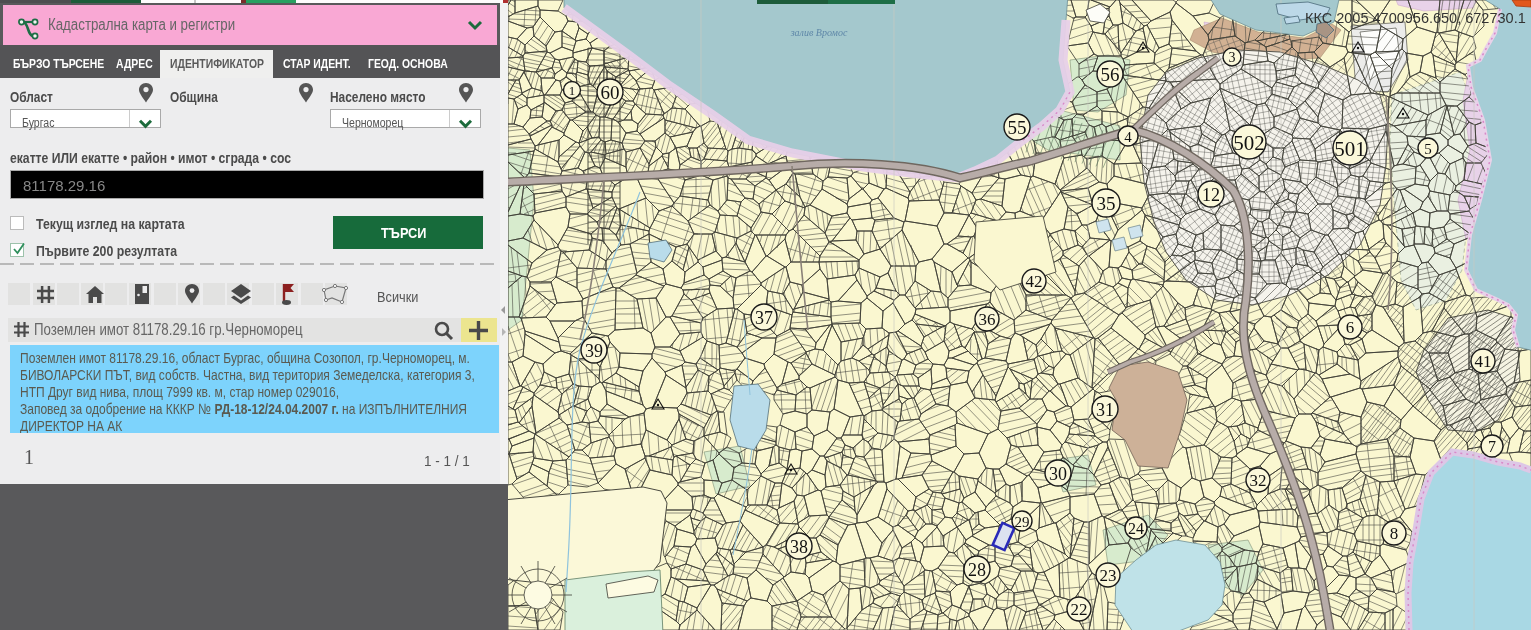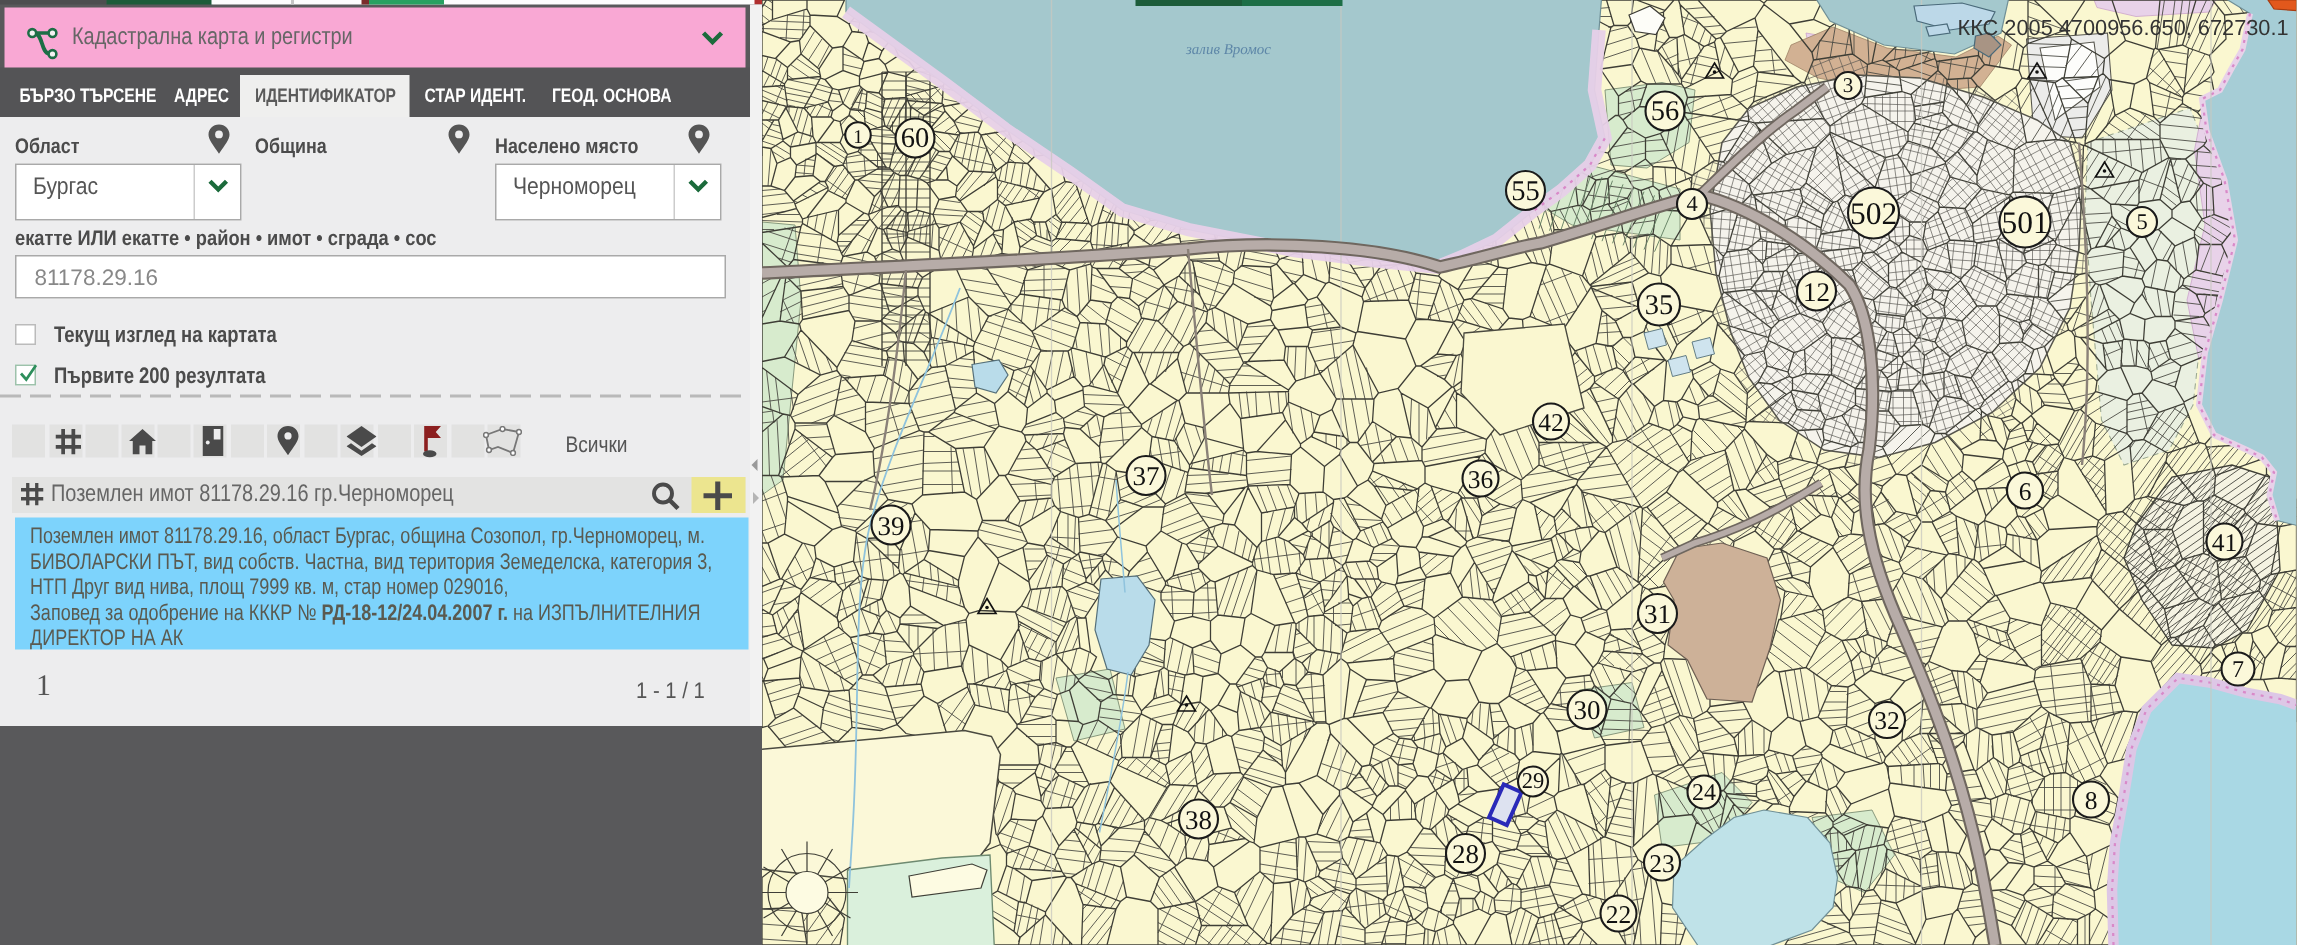--- a/index.html
+++ b/index.html
@@ -1,21 +1,21 @@
 <!DOCTYPE html>
 <html><head><meta charset="utf-8"><style>
 *{margin:0;padding:0;box-sizing:border-box}
 html,body{width:1531px;height:630px;overflow:hidden}
 body{font-family:"Liberation Sans",sans-serif;background:#59595b;position:relative}
 .abs{position:absolute}
 #panel{left:0;top:0;width:508px;height:630px;background:#59595b;position:absolute;z-index:5}
 #content{position:absolute;left:0;top:78px;width:500px;height:406px;background:#ededee}
 .lbl{font-weight:bold;color:#4b4b4b;font-size:14px;position:absolute}
 .tab{font-size:13px;font-weight:bold;color:#fff;white-space:nowrap}
-.sel{position:absolute;height:38px;background:#fff;border:1px solid #a9a9a9;font-size:16px;color:#555}
+.sel{position:absolute;height:19px;background:#fff;border:1px solid #a9a9a9;font-size:12px;color:#555}
 .sel .tx{position:absolute;left:11px;top:6px;white-space:nowrap;transform:scaleX(0.88);transform-origin:0 50%}
 .sel .dv{position:absolute;right:30px;top:0;width:1px;height:100%;background:#ccc}
 .chv{position:absolute;right:7px;top:9px}
 .cb{position:absolute;width:14px;height:14px;background:#fff;border:1px solid #bbb}
 .cblbl{position:absolute;font-weight:bold;color:#4b4b4b;font-size:15px;white-space:nowrap}
 .icell{position:absolute;width:22px;height:22px;background:#e2e2e1}
 .cond80{transform:scaleX(0.80);transform-origin:0 0;white-space:nowrap}
 .cond82{transform:scaleX(0.82);transform-origin:0 0;white-space:nowrap}
 .cond83{transform:scaleX(0.83);transform-origin:0 0;white-space:nowrap}
 .cond85{transform:scaleX(0.85);transform-origin:0 0;white-space:nowrap}
@@ -229,30 +229,31 @@
         </svg>
       </div>
   <div class="sel" style="left:330px;top:31px;width:151px">
         <span class="tx cond88">Черноморец</span>
         <span class="dv"></span>
         <svg class="chv" width="15" height="11" viewBox="0 0 16 12">
           <path d="M2,2 L8,8 L14,2" stroke="#1c6b3c" stroke-width="3.2" fill="none"></path>
         </svg>
       </div>
   <div class="lbl abs cond87" style="left:10px;top:72px;font-size:14px">екатте ИЛИ екатте • район • имот • сграда • сос</div>
-  <div class="abs" style="left:10px;top:92px;width:474px;height:29px;background:#ffffff;border:1px solid #a9a9a9;font-size:15px;color:#888">
+  <div class="abs" style="left:10px;top:92px;width:474px;height:29px;background:#000000;border:1px solid #a9a9a9;font-size:15px;color:#888">
         <span style="position:absolute;left:12px;top:6px">81178.29.16</span>
       </div>
   <div class="cb" style="left:10px;top:138px"></div>
   <div class="cblbl cond82" style="left:36px;top:137px">Текущ изглед на картата</div>
   <div class="cb" style="left:10px;top:165px;border-color:#9dc2ab"></div>
   <svg class="abs" style="left:11px;top:163px" width="16" height="16" viewBox="0 0 16 16">
         <path d="M3,8 L6.5,12 L13,2.5" stroke="#2e8f5c" stroke-width="1.8" fill="none"></path>
       </svg>
   <div class="cblbl cond82" style="left:36px;top:164px">Първите 200 резултата</div>
+  <div class="abs" style="left:333px;top:138px;width:150px;height:33px;background:#176b3b;color:#fff;font-weight:bold;font-size:15px;text-align:center;line-height:33px"><span class="cond85" style="display:inline-block">ТЪРСИ</span></div>
   <div class="abs" style="left:0;top:185px;width:500px;height:2px;background:repeating-linear-gradient(90deg,#b9b9b9 0,#b9b9b9 14px,transparent 14px,transparent 20px)"></div>
   <div class="icell" style="left:8px;top:205px"></div>
       <div class="icell" style="left:33px;top:205px"></div>
       <div class="icell" style="left:57px;top:205px"></div>
       <div class="icell" style="left:81px;top:205px"></div>
       <div class="icell" style="left:105px;top:205px"></div>
       <div class="icell" style="left:129px;top:205px"></div>
       <div class="icell" style="left:154px;top:205px"></div>
       <div class="icell" style="left:178px;top:205px"></div>
       <div class="icell" style="left:203px;top:205px"></div>

